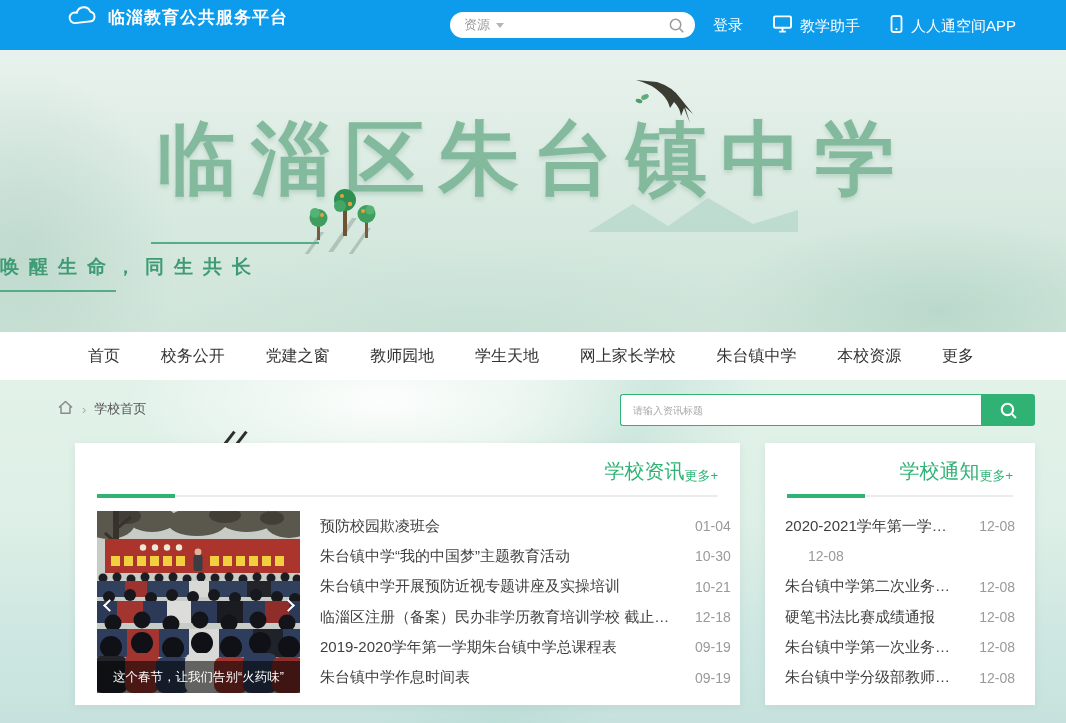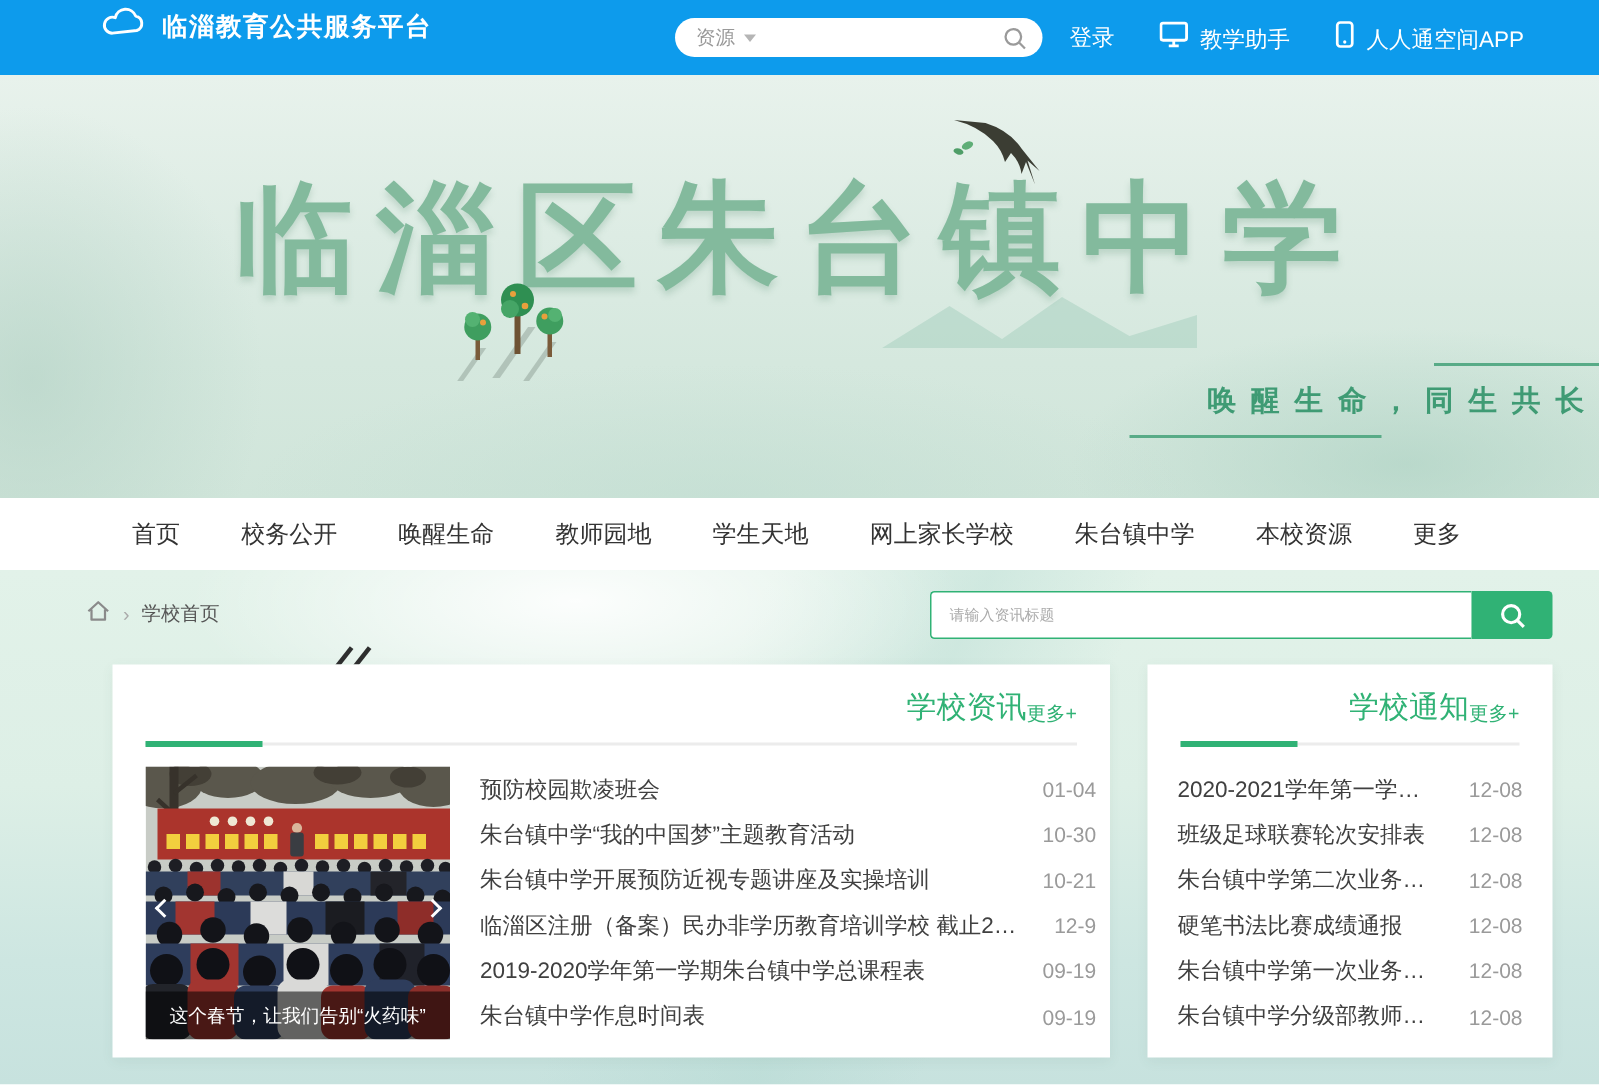--- a/index.html
+++ b/index.html
@@ -24,21 +24,21 @@
       radial-gradient(ellipse 320px 130px at 88% 92%, rgba(166,206,190,.55), transparent 70%),
       radial-gradient(ellipse 220px 260px at 2% 72%, rgba(178,209,196,.6), transparent 70%),
       radial-gradient(ellipse 420px 120px at 45% 100%, rgba(190,220,208,.55), transparent 75%),
       linear-gradient(180deg,#e8f2ec 0%,#ddecE4 38%,#d5e8de 68%,#d0e5da 100%); }
   .school-name { position:absolute; top:56px; left:0; width:100%; text-align:center;
     font-size:80px; font-weight:900; letter-spacing:14px; color:#83ba9d;
     text-shadow:0 3px 4px rgba(96,146,121,.25); white-space:nowrap; }
   .swallow { position:absolute; left:632px; top:28px; }
   .trees { position:absolute; left:303px; top:138px; }
   .mountain { position:absolute; left:588px; top:142px; opacity:.6; }
-  .slogan-wrap { position:absolute; top:192px; left:0; width:100%; display:flex; justify-content:flex-end; }
+  .slogan-wrap { position:absolute; top:192px; left:0; width:100%; display:flex; justify-content:flex-start; }
   .slogan { position:relative; font-size:19px; font-weight:600; letter-spacing:10px; color:#3f9b74; padding:12px 0; }
   .slogan::before { content:""; position:absolute; top:0; right:-58px; width:168px; height:2px; background:#58ab87; }
   .slogan::after  { content:""; position:absolute; bottom:0; left:-52px; width:168px; height:2px; background:#58ab87; }
 
   
   .navbar { height:48px; background:#fff; display:flex; align-items:center; justify-content:space-between;
     padding:0 92px 0 88px; }
   .nav-item { font-size:16px; color:#333; cursor:pointer; white-space:nowrap; }
 
   
@@ -174,21 +174,21 @@
     </svg>
   </span>
   <div class="slogan-wrap">
       <div class="slogan">唤醒生命，同生共长</div>
     </div>
 </div>
 
 <div class="navbar">
   <span class="nav-item">首页</span>
   <span class="nav-item">校务公开</span>
-  <span class="nav-item">唤醒生命</span>
+  <span class="nav-item">党建之窗</span>
   <span class="nav-item">教师园地</span>
   <span class="nav-item">学生天地</span>
   <span class="nav-item">网上家长学校</span>
   <span class="nav-item">朱台镇中学</span>
   <span class="nav-item">本校资源</span>
   <span class="nav-item">更多</span>
 </div>
 
 <div class="content">
 
@@ -350,21 +350,21 @@
         <li>
             <span class="item-title">朱台镇中学“我的中国梦”主题教育活动</span>
             <span class="item-date">10-30</span>
           </li>
         <li>
             <span class="item-title">朱台镇中学开展预防近视专题讲座及实操培训</span>
             <span class="item-date">10-21</span>
           </li>
         <li>
             <span class="item-title">临淄区注册（备案）民办非学历教育培训学校 截止2019</span>
-            <span class="item-date">12-9</span>
+            <span class="item-date">12-18</span>
           </li>
         <li>
             <span class="item-title">2019-2020学年第一学期朱台镇中学总课程表</span>
             <span class="item-date">09-19</span>
           </li>
         <li>
             <span class="item-title">朱台镇中学作息时间表</span>
             <span class="item-date">09-19</span>
           </li>
       </ul>
@@ -376,21 +376,20 @@
       <span class="panel-title">学校通知</span>
       <span class="more-link">更多+</span>
     </div>
     <div class="divider"></div>
     <ul class="item-list">
       <li>
           <span class="item-title">2020-2021学年第一学期足球</span>
           <span class="item-date">12-08</span>
         </li>
       <li>
-          <span class="item-title">班级足球联赛轮次安排表</span>
           <span class="item-date">12-08</span>
         </li>
       <li>
           <span class="item-title">朱台镇中学第二次业务检查的</span>
           <span class="item-date">12-08</span>
         </li>
       <li>
           <span class="item-title">硬笔书法比赛成绩通报</span>
           <span class="item-date">12-08</span>
         </li>

